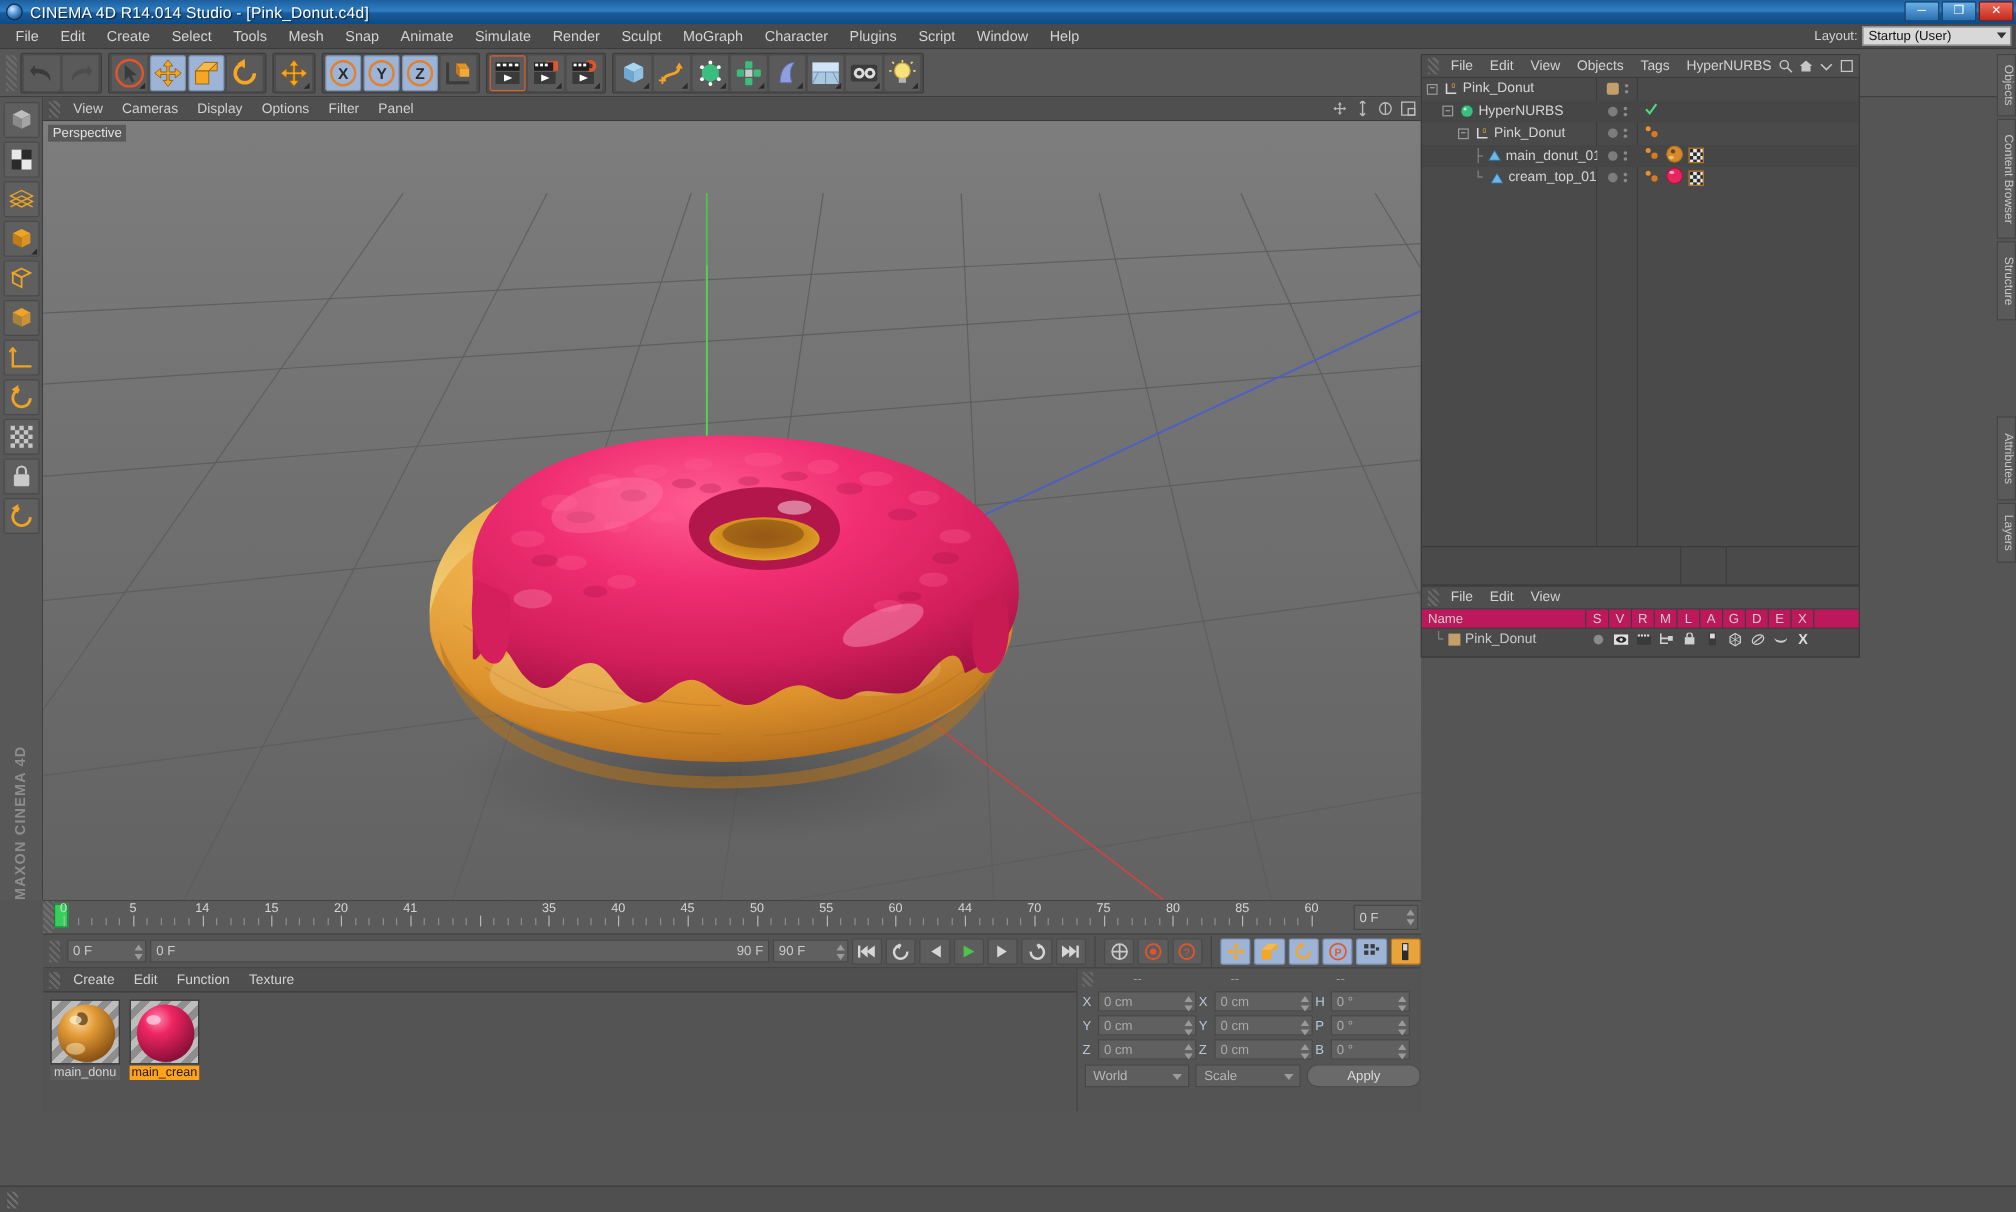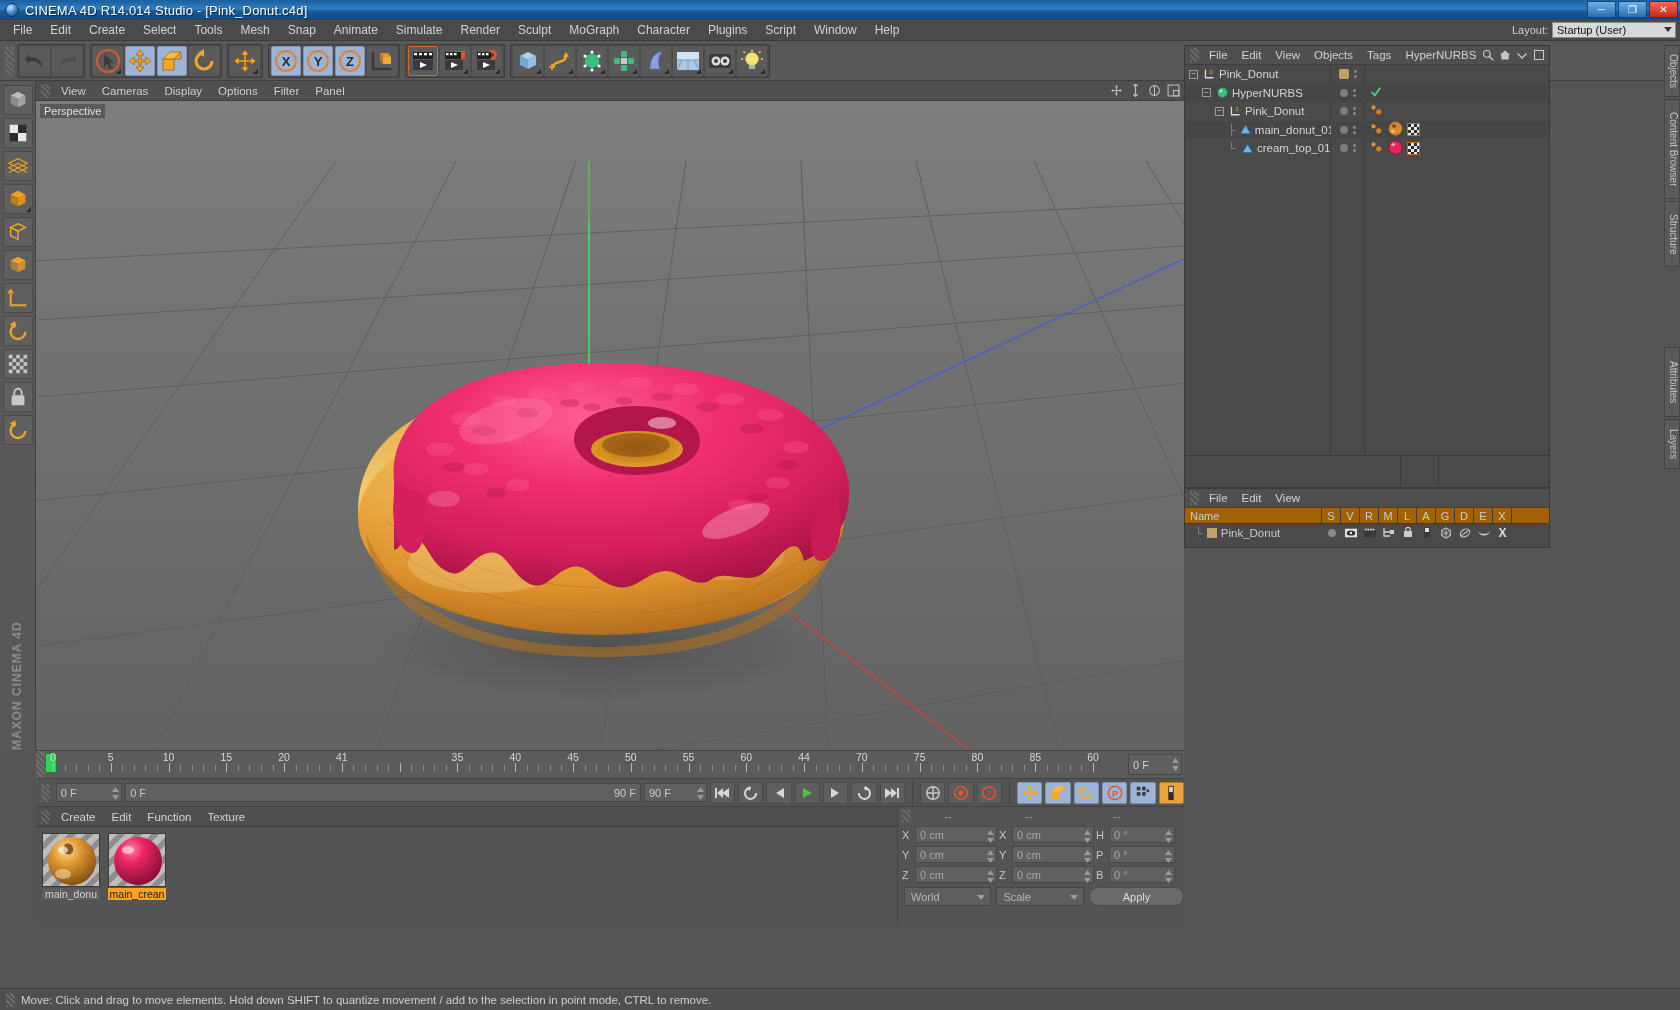--- a/index.html
+++ b/index.html
@@ -169,21 +169,21 @@
     background-size:6px 6px; border:1px solid #b5741f; }
 
   .attrmgr { position:absolute; left:1184px; top:455px; width:366px; height:33px;
     background:#4a4a4a; border:1px solid #3a3a3a; }
   .layermgr { position:absolute; left:1184px; top:488px; width:366px; height:60px;
     background:#4a4a4a; border:1px solid #3a3a3a; }
   .lm-menu { height:19px; background:#4f4f4f; display:flex; align-items:center; padding-left:2px;
     border-bottom:1px solid #3d3d3d; }
   .lm-menu .menu-item { font-size:11.5px; padding:2px 7px; }
   .lm-head { height:16px; display:flex; align-items:stretch; font-size:11px; color:#cccccc;
-    border-bottom:1px solid #3c3c3c; background:#a16207; }
+    border-bottom:1px solid #3c3c3c; background:#be185d; }
   .lm-head .c { border-right:1px solid #3c3c3c; display:flex; align-items:center; justify-content:center; width:19px;}
   .lm-head .cname { flex:0 0 137px; padding-left:5px; display:flex; align-items:center;
     border-right:1px solid #3c3c3c; justify-content:flex-start;}
   .lm-row { height:17px; display:flex; align-items:center; font-size:11.5px; }
 
   
   .dock { position:absolute; right:0; top:45px; width:16px; height:520px; }
   .dock-tab { width:16px; background:#5a5a5a; border:1px solid #454545; color:#c6c6c6;
     font-size:10px; writing-mode:vertical-rl; text-align:center; padding:6px 0; margin-bottom:2px; }
 
@@ -744,21 +744,21 @@
           <div class="tl-tick" style="left: 19.5556px;"></div>
           <div class="tl-tick" style="left: 31.1111px;"></div>
           <div class="tl-tick" style="left: 42.6667px;"></div>
           <div class="tl-tick" style="left: 54.2222px;"></div>
           <div class="tl-num" style="left: 65.7778px;">5</div>
           <div class="tl-tick major" style="left: 65.7778px;"></div>
           <div class="tl-tick" style="left: 77.3333px;"></div>
           <div class="tl-tick" style="left: 88.8889px;"></div>
           <div class="tl-tick" style="left: 100.444px;"></div>
           <div class="tl-tick" style="left: 112px;"></div>
-          <div class="tl-num" style="left: 123.556px;">10</div>
+          <div class="tl-num" style="left: 123.556px;">14</div>
           <div class="tl-tick major" style="left: 123.556px;"></div>
           <div class="tl-tick" style="left: 135.111px;"></div>
           <div class="tl-tick" style="left: 146.667px;"></div>
           <div class="tl-tick" style="left: 158.222px;"></div>
           <div class="tl-tick" style="left: 169.778px;"></div>
           <div class="tl-num" style="left: 181.333px;">15</div>
           <div class="tl-tick major" style="left: 181.333px;"></div>
           <div class="tl-tick" style="left: 192.889px;"></div>
           <div class="tl-tick" style="left: 204.444px;"></div>
           <div class="tl-tick" style="left: 216px;"></div>
@@ -1412,16 +1412,15 @@
   <div class="dock">
     <div class="dock-tab" style="height:52px;">Objects</div>
     <div class="dock-tab" style="height:100px;">Content Browser</div>
     <div class="dock-tab" style="height:66px;">Structure</div>
     <div class="dock-tab" style="height:70px;margin-top:80px;">Attributes</div>
     <div class="dock-tab" style="height:50px;">Layers</div>
   </div>
 
   <div class="statusbar">
     <div class="sb-grip"></div>
-    <div class="sb-text">Move: Click and drag to move elements. Hold down SHIFT to quantize movement / add to the selection in point mode, CTRL to remove.</div>
   </div>
 
 </div>
 
 </body></html>

